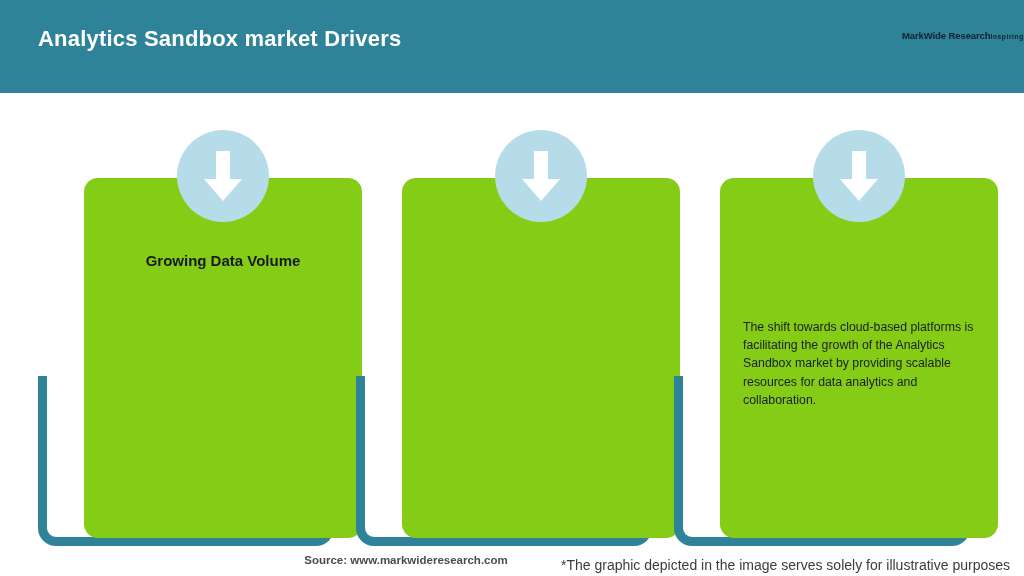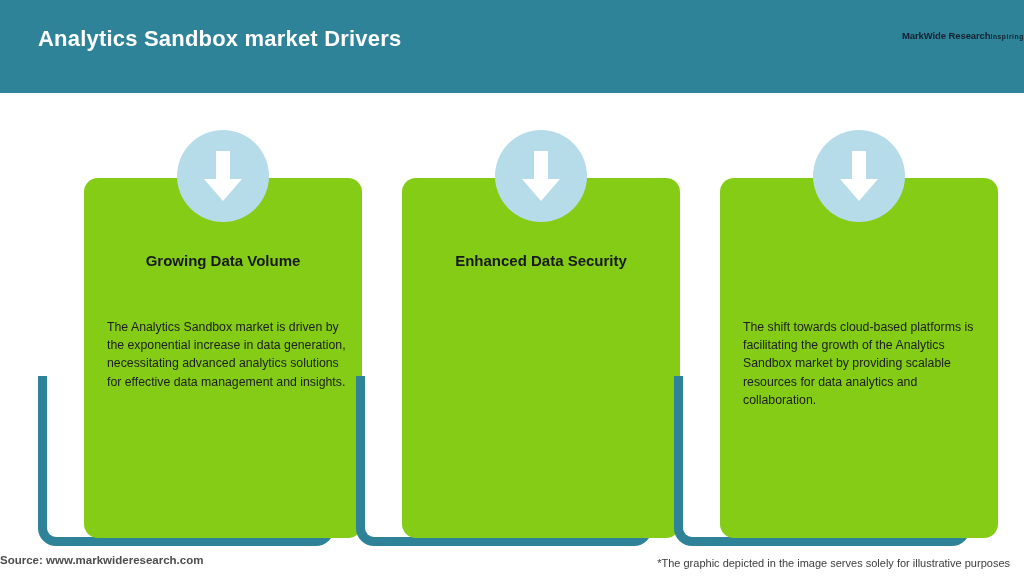--- a/index.html
+++ b/index.html
@@ -154,30 +154,31 @@
     line-height: 1.48;
     text-align: left;
   }
 
   
   .footer-source {
     position: absolute;
     left: 0;
     top: 554px;
     width: 812px;
+    text-align: center;
     font-size: 11.5px;
     font-weight: bold;
     color: #4c4c4e;
   }
 
   .footer-note {
     position: absolute;
     right: 14px;
     top: 557px;
-    font-size: 11px;
+    font-size: 14px;
     color: #3c3c3e;
     white-space: nowrap;
   }
 </style>
 </head>
 <body>
 
 <div class="header">
   <div class="header-title">Analytics Sandbox market Drivers</div>
 
@@ -199,33 +200,31 @@
 
   <div class="card-wrap c1">
     <div class="card-frame"></div>
     <div class="card">
       <div class="card-icon">
         <svg class="arrow-svg" viewBox="0 0 42 54">
           <polygon fill="#ffffff" points="14,2 28,2 28,30 40,30 21,52 2,30 14,30"></polygon>
         </svg>
       </div>
       <div class="card-title">Growing Data Volume</div>
-      <div class="card-body">The Analytics Sandbox market is driven by the exponential increase in data generation, necessitating advanced analytics solutions for effective data management and insights.</div>
     </div>
   </div>
 
   <div class="card-wrap c2">
     <div class="card-frame"></div>
     <div class="card">
       <div class="card-icon">
         <svg class="arrow-svg" viewBox="0 0 42 54">
           <polygon fill="#ffffff" points="14,2 28,2 28,30 40,30 21,52 2,30 14,30"></polygon>
         </svg>
       </div>
-      <div class="card-title">Enhanced Data Security</div>
     </div>
   </div>
 
   <div class="card-wrap c3">
     <div class="card-frame"></div>
     <div class="card">
       <div class="card-icon">
         <svg class="arrow-svg" viewBox="0 0 42 54">
           <polygon fill="#ffffff" points="14,2 28,2 28,30 40,30 21,52 2,30 14,30"></polygon>
         </svg>

